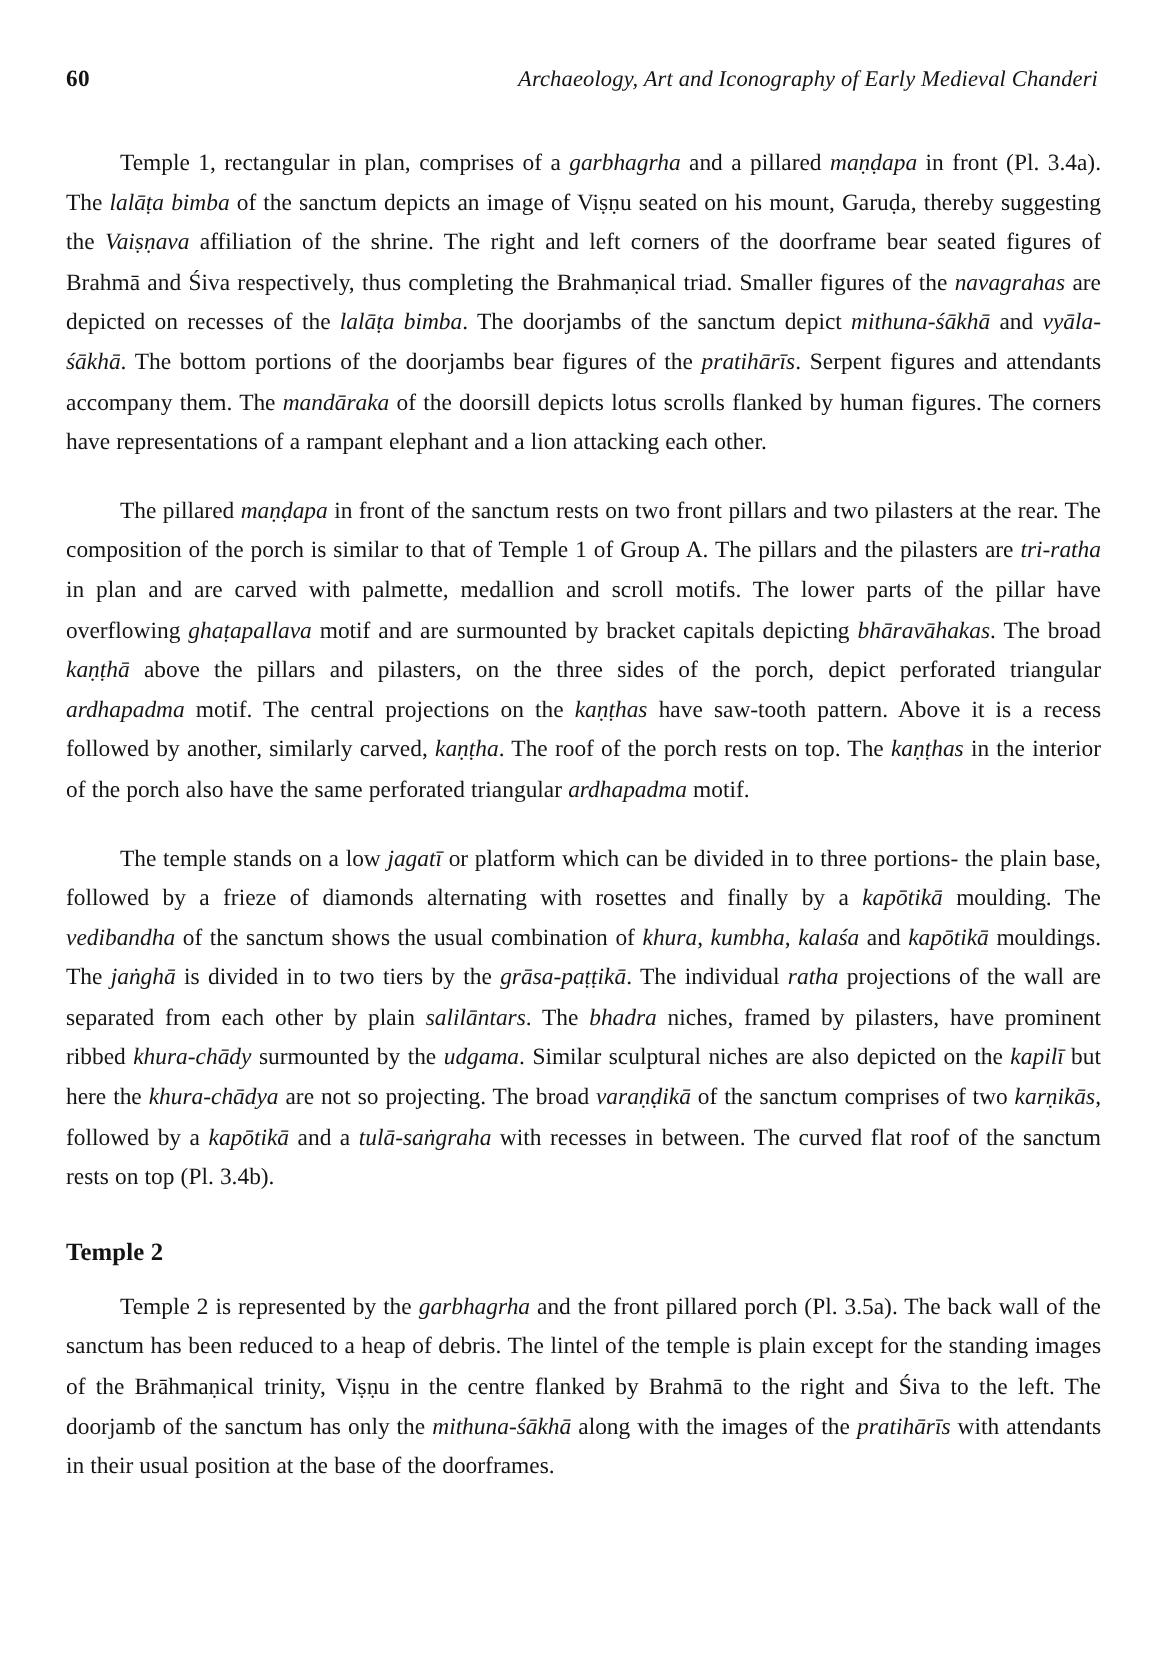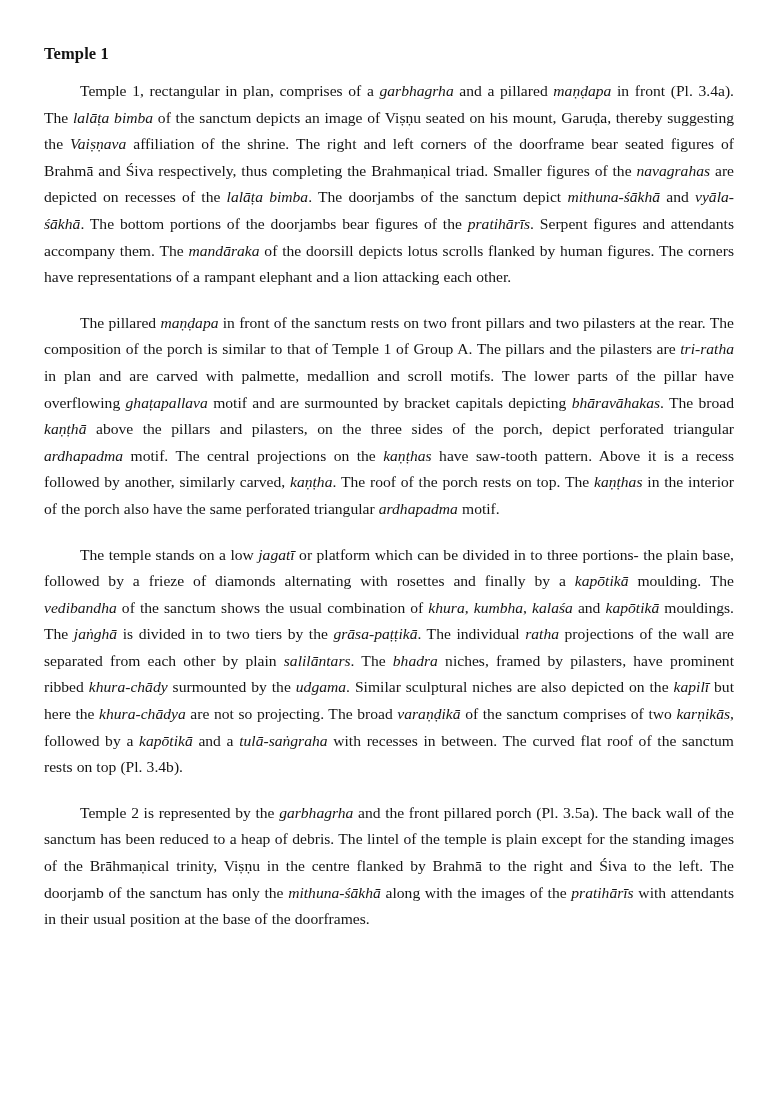--- a/index.html
+++ b/index.html
@@ -62,25 +62,29 @@
   }
   .body-text:last-child { margin-bottom: 0; }
   .body-text i { font-style: italic; }
   .text-block { padding-right: 2px; }
 </style>
 </head>
 <body>
 
 <div class="page">
 
+  <div class="running-head">
+    <span class="folio">60</span>
+    <span class="head-title">Archaeology, Art and Iconography of Early Medieval Chanderi</span>
+  </div>
 
   <div class="text-block">
 
-    <h2 class="section-heading">Temple 1</h2>
     <p class="body-text">Temple 1, rectangular in plan, comprises of a <i>garbhagrha</i> and a pillared <i>maṇḍapa</i> in front (Pl. 3.4a). The <i>lalāṭa bimba</i> of the sanctum depicts an image of Viṣṇu seated on his mount, Garuḍa, thereby suggesting the <i>Vaiṣṇava</i> affiliation of the shrine. The right and left corners of the doorframe bear seated figures of Brahmā and Śiva respectively, thus completing the Brahmaṇical triad. Smaller figures of the <i>navagrahas</i> are depicted on recesses of the <i>lalāṭa bimba</i>. The doorjambs of the sanctum depict <i>mithuna-śākhā</i> and <i>vyāla-śākhā</i>. The bottom portions of the doorjambs bear figures of the <i>pratihārīs</i>. Serpent figures and attendants accompany them. The <i>mandāraka</i> of the doorsill depicts lotus scrolls flanked by human figures. The corners have representations of a rampant elephant and a lion attacking each other.</p>
     <p class="body-text">The pillared <i>maṇḍapa</i> in front of the sanctum rests on two front pillars and two pilasters at the rear. The composition of the porch is similar to that of Temple 1 of Group A. The pillars and the pilasters are <i>tri-ratha</i> in plan and are carved with palmette, medallion and scroll motifs. The lower parts of the pillar have overflowing <i>ghaṭapallava</i> motif and are surmounted by bracket capitals depicting <i>bhāravāhakas</i>. The broad <i>kaṇṭhā</i> above the pillars and pilasters, on the three sides of the porch, depict perforated triangular <i>ardhapadma</i> motif. The central projections on the <i>kaṇṭhas</i> have saw-tooth pattern. Above it is a recess followed by another, similarly carved, <i>kaṇṭha</i>. The roof of the porch rests on top. The <i>kaṇṭhas</i> in the interior of the porch also have the same perforated triangular <i>ardhapadma</i> motif.</p>
     <p class="body-text">The temple stands on a low <i>jagatī</i> or platform which can be divided in to three portions- the plain base, followed by a frieze of diamonds alternating with rosettes and finally by a <i>kapōtikā</i> moulding. The <i>vedibandha</i> of the sanctum shows the usual combination of <i>khura</i>, <i>kumbha</i>, <i>kalaśa</i> and <i>kapōtikā</i> mouldings. The <i>jaṅghā</i> is divided in to two tiers by the <i>grāsa-paṭṭikā</i>. The individual <i>ratha</i> projections of the wall are separated from each other by plain <i>salilāntars</i>. The <i>bhadra</i> niches, framed by pilasters, have prominent ribbed <i>khura-chādy</i> surmounted by the <i>udgama</i>. Similar sculptural niches are also depicted on the <i>kapilī</i> but here the <i>khura-chādya</i> are not so projecting. The broad <i>varaṇḍikā</i> of the sanctum comprises of two <i>karṇikās</i>, followed by a <i>kapōtikā</i> and a <i>tulā-saṅgraha</i> with recesses in between. The curved flat roof of the sanctum rests on top (Pl. 3.4b).</p>
 
+    <h2 class="section-heading gap-top">Temple 2</h2>
     <p class="body-text">Temple 2 is represented by the <i>garbhagrha</i> and the front pillared porch (Pl. 3.5a). The back wall of the sanctum has been reduced to a heap of debris. The lintel of the temple is plain except for the standing images of the Brāhmaṇical trinity, Viṣṇu in the centre flanked by Brahmā to the right and Śiva to the left. The doorjamb of the sanctum has only the <i>mithuna-śākhā</i> along with the images of the <i>pratihārīs</i> with attendants in their usual position at the base of the doorframes.</p>
 
   </div>
 
 </div>
 
 </body></html>

